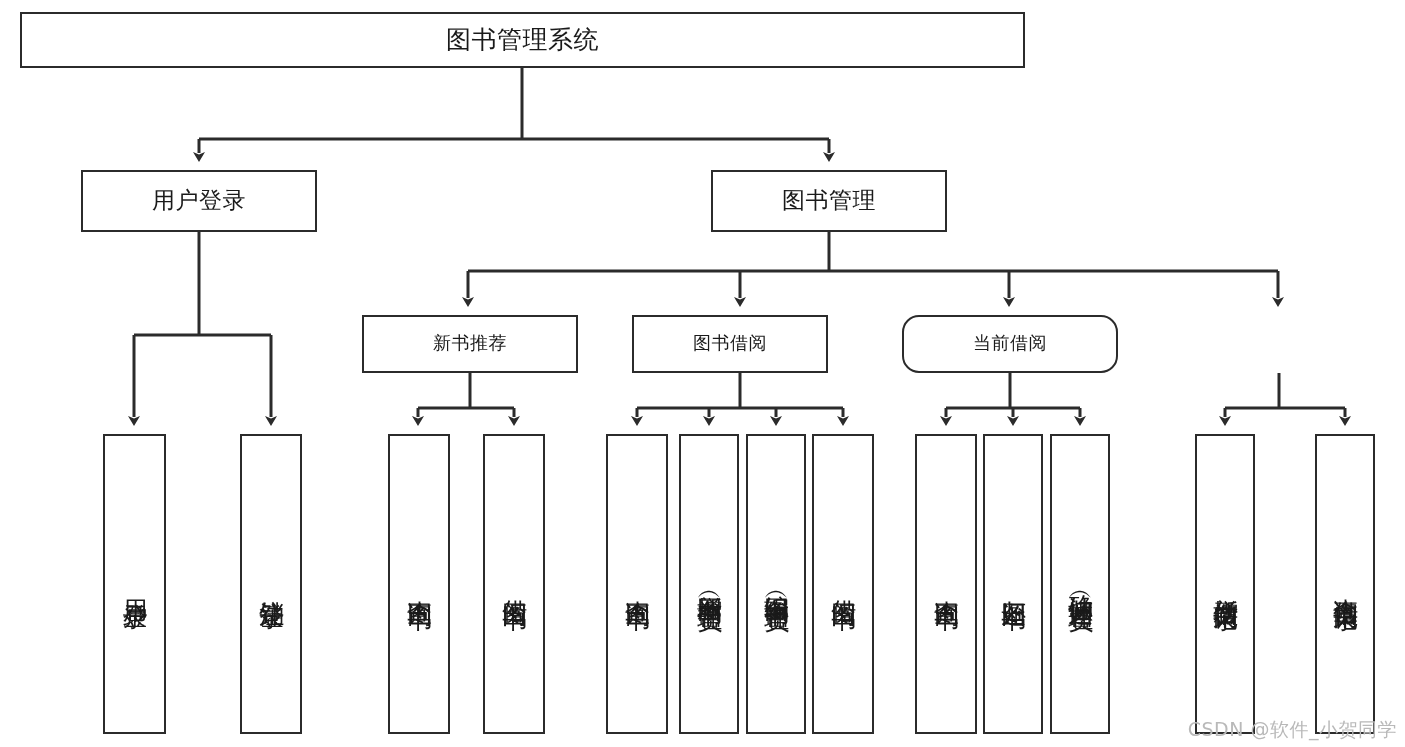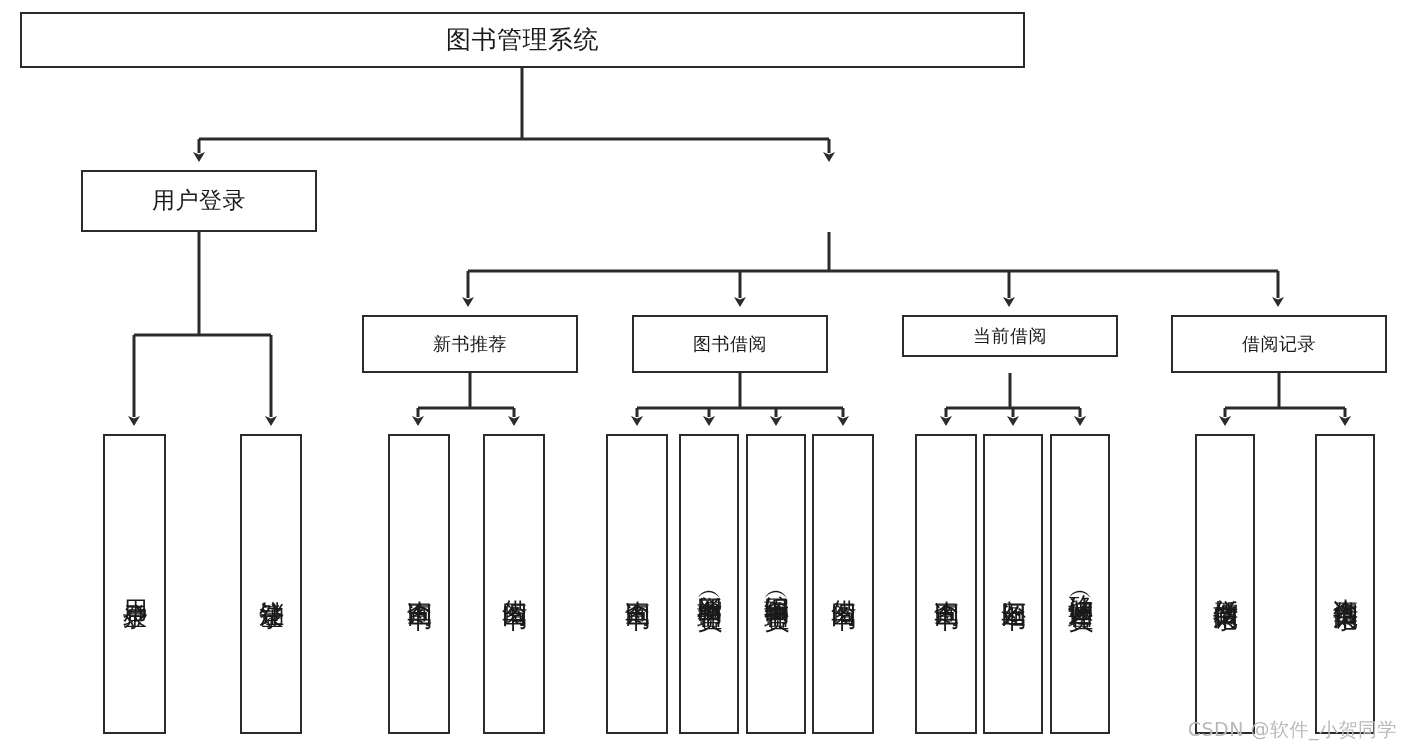--- a/index.html
+++ b/index.html
@@ -35,20 +35,21 @@
     align-items: center;
     justify-content: center;
     color: #1a1a1a;
     z-index: 2;
   }
   .node .label {
     display: block;
     text-align: center;
     line-height: 1.18;
     letter-spacing: 0.5px;
+    font-family: Liberation Serif, serif;
   }
   .node.root .label { font-size: 25px; }
   .node.lvl2 .label { font-size: 23px; }
   .node.lvl3 .label { font-size: 18px; }
   .node.leaf {
     align-items: center;
     justify-content: center;
   }
   .node.leaf .label {
     writing-mode: vertical-rl;
@@ -125,32 +126,32 @@
     </g>
   </svg>
 
   <div class="node root" id="n-root" style="left: 20px; top: 12px; width: 1005px; height: 56px;">
     <span class="label">图书管理系统</span>
   </div>
 
   <div class="node lvl2" id="n-l2-0" style="left: 81px; top: 170px; width: 236px; height: 62px;">
     <span class="label">用户登录</span>
   </div>
+  <div class="node lvl2" id="n-l2-1" style="left: 711px; top: 170px; width: 236px; height: 62px;">
+    <span class="label">图书管理</span>
+  </div>
 
   <div class="node lvl3" id="n-l3-0" style="left: 362px; top: 315px; width: 216px; height: 58px;">
     <span class="label">新书推荐</span>
   </div>
   <div class="node lvl3" id="n-l3-1" style="left: 632px; top: 315px; width: 196px; height: 58px;">
     <span class="label">图书借阅</span>
   </div>
-  <div class="node lvl3" id="n-l3-2" style="left: 902px; top: 315px; width: 216px; height: 42px;">
+  <div class="node lvl3" id="n-l3-2" style="left: 902px; top: 315px; width: 216px; height: 58px; border-radius: 17px;">
     <span class="label">当前借阅</span>
-  </div>
-  <div class="node lvl3" id="n-l3-3" style="left: 1171px; top: 315px; width: 216px; height: 58px;">
-    <span class="label">借阅记录</span>
   </div>
 
   <div class="node leaf" id="n-leaf-0" style="left: 103px; top: 434px; width: 63px; height: 300px;">
     <span class="label">用户登录</span>
   </div>
   <div class="node leaf" id="n-leaf-1" style="left: 240px; top: 434px; width: 62px; height: 300px;">
     <span class="label">注销登录</span>
   </div>
   <div class="node leaf" id="n-leaf-2" style="left: 388px; top: 434px; width: 62px; height: 300px;">
     <span class="label">查询图书</span>

